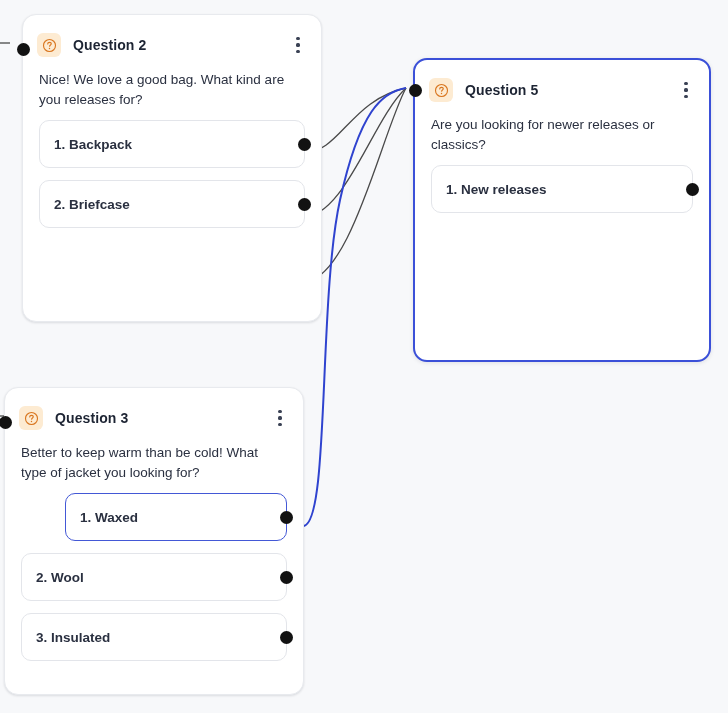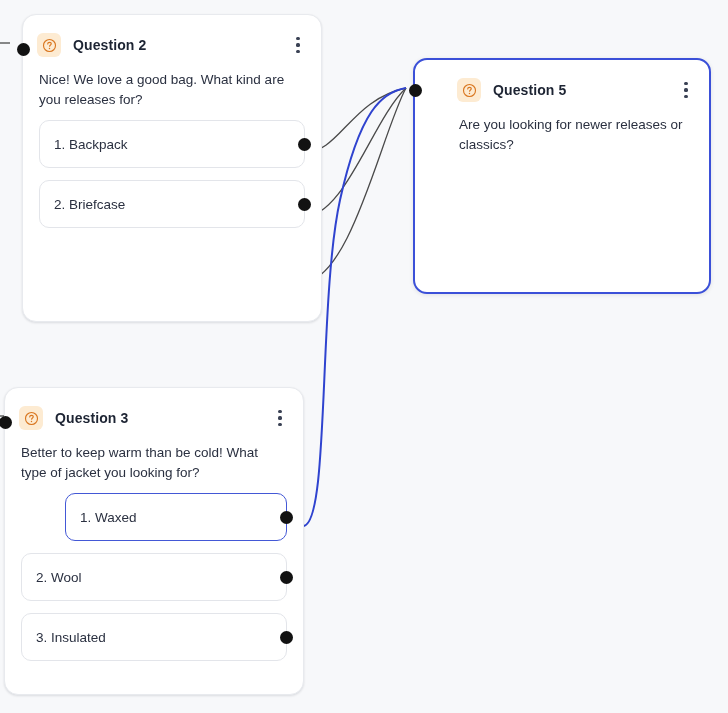--- a/index.html
+++ b/index.html
@@ -107,20 +107,21 @@
     border: 1px solid #e3e5ea;
     border-radius: 10px;
     background: #ffffff;
     display: flex;
     align-items: center;
     padding: 0 14px;
     margin-bottom: 12px;
     font-size: 13.5px;
     color: #2a3040;
     cursor: pointer;
+    font-weight: bold;
   }
   .option:last-child { margin-bottom: 0; }
   .option.active {
     border: 1.5px solid #4358d6;
     margin-left: 44px;
   }
 
   
   .handle {
     position: absolute;
@@ -186,21 +187,21 @@
         <span>1. Backpack</span>
         <span class="handle out"></span>
       </div>
       <div class="option">
         <span>2. Briefcase</span>
         <span class="handle out"></span>
       </div>
     </div>
   </div>
 
-  <div class="node selected" style="left:413px; top:58px; width:298px; height:236px;padding-left:28px;">
+  <div class="node selected" style="left:413px; top:58px; width:298px; height:304px;">
     <span class="handle node-in" style="top:24px;"></span>
 
     <div class="node-header">
       <span class="q-icon">
         <svg width="15" height="15" viewBox="0 0 20 20">
           <circle cx="10" cy="10" r="8" fill="none" stroke="#d9761f" stroke-width="1.5"></circle>
           <path d="M7.6 7.9c0-1.3 1.1-2.1 2.4-2.1 1.3 0 2.4 .8 2.4 2 0 1.5-2.2 1.6-2.2 3.1" fill="none" stroke="#d9761f" stroke-width="1.5" stroke-linecap="round"></path>
           <circle cx="10" cy="14" r="0.95" fill="#d9761f"></circle>
         </svg>
       </span>
@@ -208,20 +209,24 @@
       <span class="menu-dots">
         <i></i>
           <i></i>
           <i></i>
       </span>
     </div>
 
     <div class="node-prompt">Are you looking for newer releases or classics?</div>
 
     <div class="options">
+      <div class="option">
+        <span>1. New releases</span>
+        <span class="handle out"></span>
+      </div>
     </div>
   </div>
 
   <div class="node" style="left:4px; top:387px; width:300px; height:308px;">
     <span class="handle node-in"></span>
 
     <div class="node-header">
       <span class="q-icon">
         <svg width="15" height="15" viewBox="0 0 20 20">
           <circle cx="10" cy="10" r="8" fill="none" stroke="#d9761f" stroke-width="1.5"></circle>

